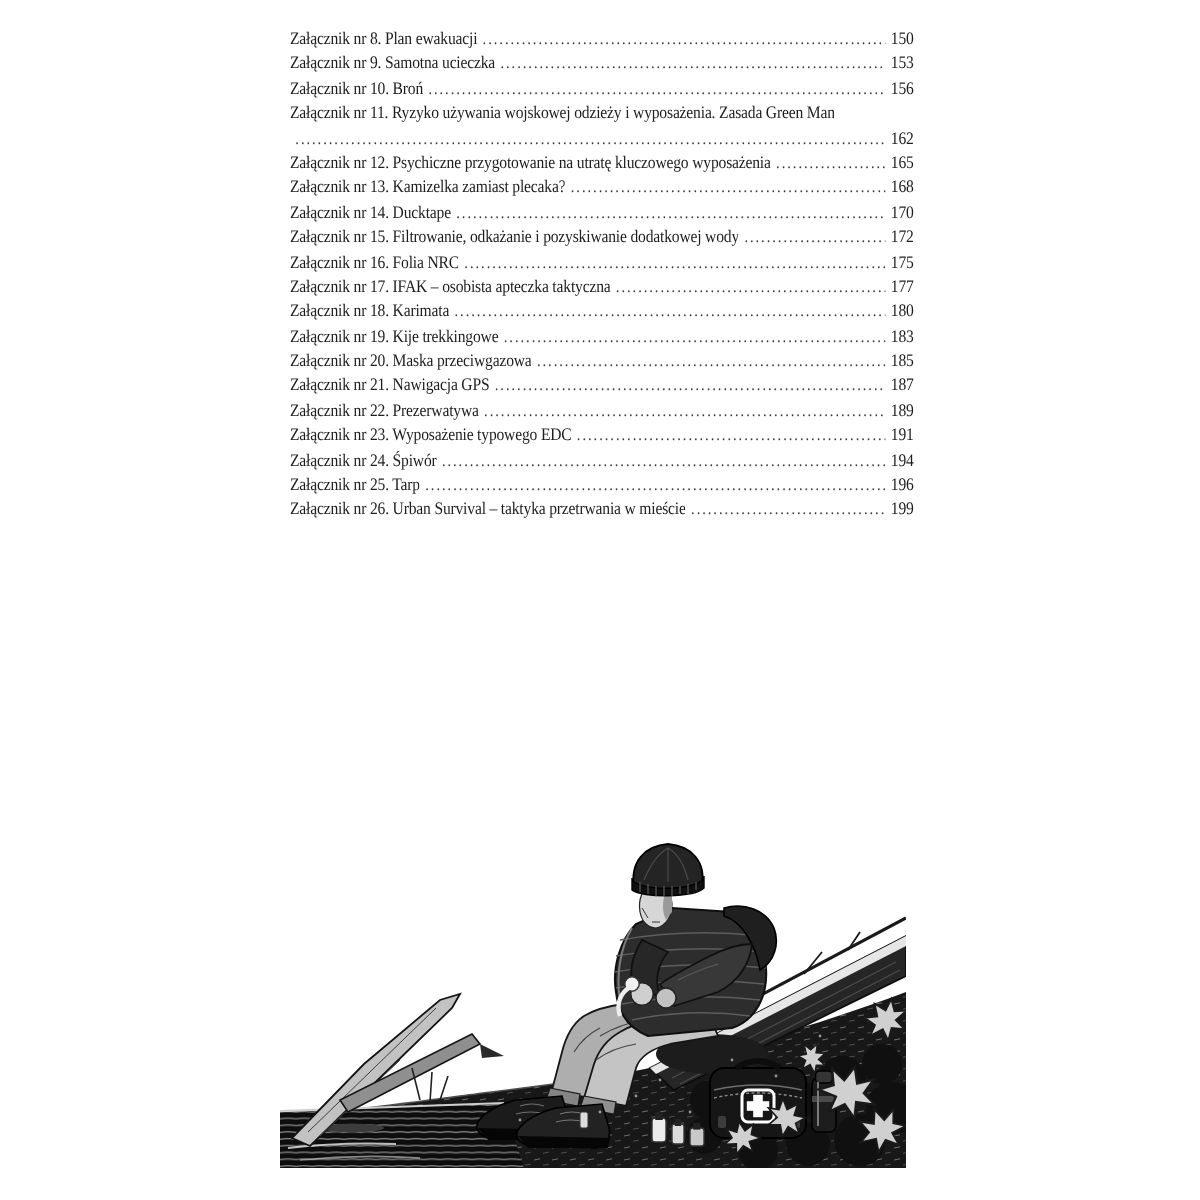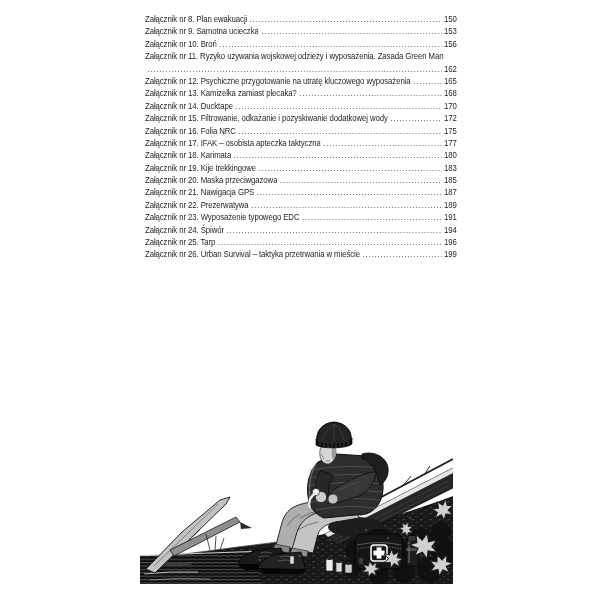--- a/index.html
+++ b/index.html
@@ -1,18 +1,18 @@
 <!DOCTYPE html>
 <html><head>
 <meta charset="utf-8">
 <style>
   html,body { margin:0; padding:0; background:#ffffff; }
   .screen {
     position:relative; width:600px; height:600px; background:#ffffff;
-    font-family:Liberation Sans, sans-serif; overflow:hidden;
+    font-family:Liberation Serif, serif; overflow:hidden;
   }
   
   .toc {
     position:absolute; left:145px; top:13px; width:352px;
     transform:scaleX(0.886); transform-origin:left top;
     font-size:8.8px; letter-spacing:-0.1px; color:#1d1d1d;
   }
   .toc-row {
     display:flex; align-items:baseline; height:12.4px; line-height:12.4px;
     white-space:nowrap;

